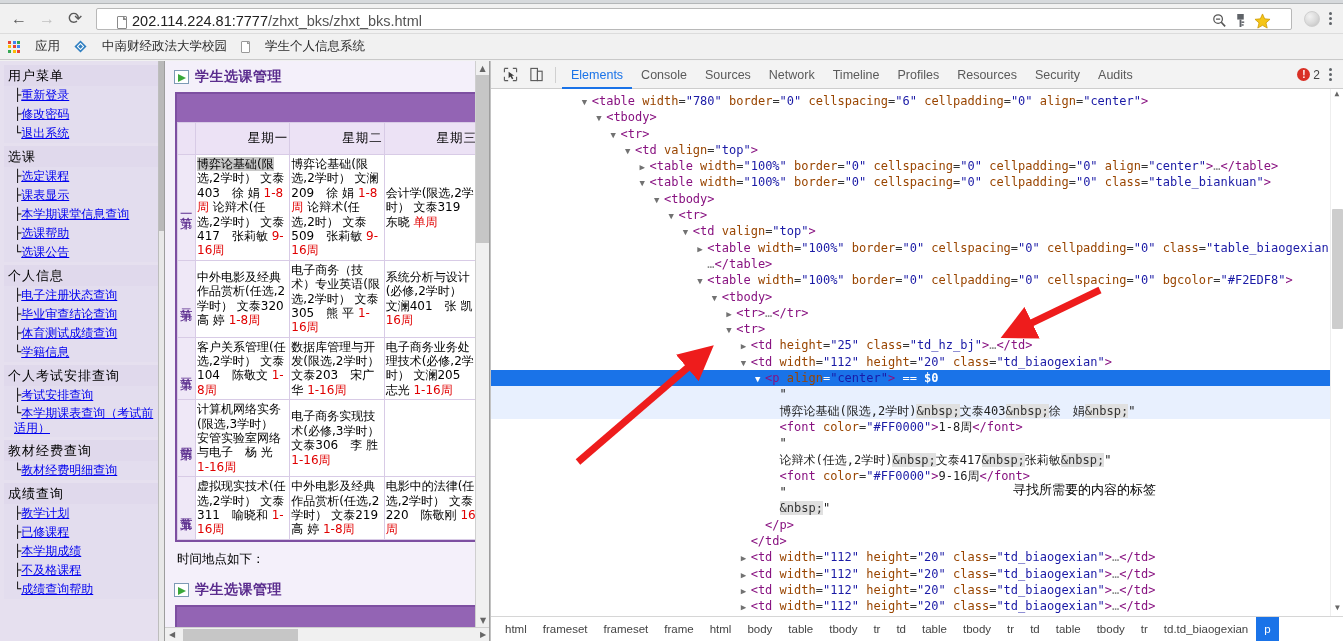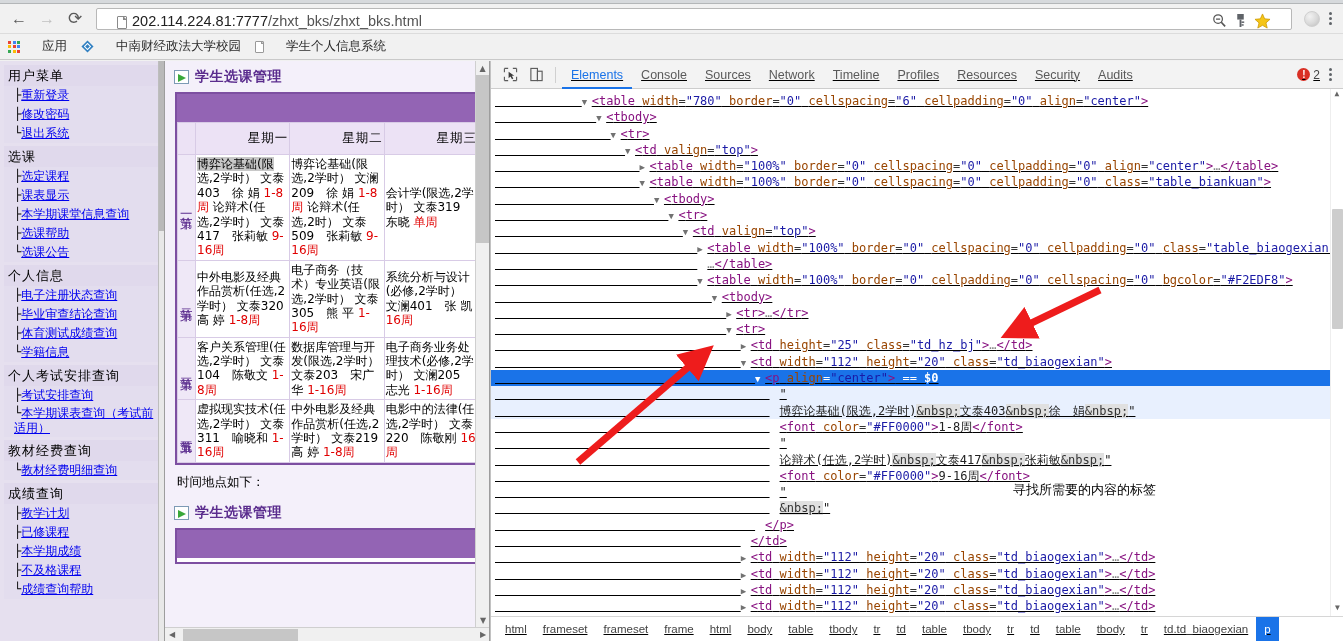--- a/index.html
+++ b/index.html
@@ -46,21 +46,21 @@
   }
   .kebab { display:flex; flex-direction:column; gap:2px; padding:2px 5px; cursor:pointer; }
   .kebab i { width:3px; height:3px; background:#5f6368; border-radius:50%; display:block; }
 
   
   .bookmarks {
     height:26px; background:#f1f1f1; display:flex; align-items:center;
     padding:0 8px; gap:14px; border-bottom:1px solid #c9c9c9;
     font-size:12.5px; color:#2b2b2b;
   }
-  .bm { display:flex; align-items:center; gap:22px; cursor:pointer; white-space:nowrap; }
+  .bm { display:flex; align-items:center; gap:15px; cursor:pointer; white-space:nowrap; }
   .apps-grid { display:grid; grid-template-columns:repeat(3,3px); grid-template-rows:repeat(3,3px); gap:1.5px; }
   .apps-grid i { width:3px; height:3px; display:block; }
   .bm-doc { width:9px; height:12px; border:1px solid #999; background:#fff; position:relative; border-radius:1px;}
   .bm-doc:after{content:"";position:absolute;right:-1px;top:-1px;border-left:3px solid #999;border-top:3px solid transparent;}
 
   
   .viewport { position:absolute; top:61px; left:0; width:1343px; height:580px; display:flex; background:#fff; }
 
   
   .menu-frame {
@@ -138,21 +138,20 @@
     display:flex; align-items:center;
   }
   .cf-hscroll .arr { width:14px; text-align:center; color:#666; font-size:8px; }
   .cf-hscroll .thumb { width:115px; height:12px; background:#c6c6c6; margin-left:4px; }
 
   
   .devtools {
     width:853px; height:580px; background:#a21caf; display:flex; flex-direction:column;
     font-family:"DejaVu Sans Mono","Liberation Mono",monospace; position:relative;
     border-left:1px solid #c2c2c2;
-    text-decoration:underline;
   }
   .dt-toolbar {
     height:28px; background:#f3f3f3; border-bottom:1px solid #cdcdcd;
     display:flex; align-items:center; padding:0 6px; flex:none;
     font-family:"Liberation Sans",sans-serif;
   }
   .dt-tool-ic { width:26px; height:24px; display:flex; align-items:center; justify-content:center; cursor:pointer; }
   .dt-sep { width:1px; height:16px; background:#d0d0d0; margin:0 6px; }
   .dt-tabs { display:flex; align-items:center; height:28px; }
   .dt-tab {
@@ -352,20 +351,26 @@
                 <td class="cell"><span>电子商务（技术）专业英语(限选,2学时） 文泰305　熊 平 </span><span class="wk">1-16周</span></td>
                 <td class="cell"><span>系统分析与设计(必修,2学时） 文澜401　张 凯 </span><span class="wk">16周</span></td>
               </tr>
               <tr>
                 <td class="rowlbl" style="writing-mode: vertical-rl; text-orientation: upright;">第三节</td>
                 <td class="cell"><span>客户关系管理(任选,2学时） 文泰104　陈敬文 </span><span class="wk">1-8周</span></td>
                 <td class="cell"><span>数据库管理与开发(限选,2学时） 文泰203　宋广华 </span><span class="wk">1-16周</span></td>
                 <td class="cell"><span>电子商务业务处理技术(必修,2学时） 文澜205　志光 </span><span class="wk">1-16周</span></td>
               </tr>
               <tr>
+                <td class="rowlbl" style="writing-mode: vertical-rl; text-orientation: upright;">第四节</td>
+                <td class="cell"><span>计算机网络实务(限选,3学时） 安管实验室网络与电子　杨 光 </span><span class="wk">1-16周</span></td>
+                <td class="cell"><span>电子商务实现技术(必修,3学时） 文泰306　李 胜 </span><span class="wk">1-16周</span></td>
+                <td class="cell empty"></td>
+              </tr>
+              <tr>
                 <td class="rowlbl" style="writing-mode: vertical-rl; text-orientation: upright;">第五节</td>
                 <td class="cell"><span>虚拟现实技术(任选,2学时） 文泰311　喻晓和 </span><span class="wk">1-16周</span></td>
                 <td class="cell"><span>中外电影及经典作品赏析(任选,2学时） 文泰219　高 婷 </span><span class="wk">1-8周</span></td>
                 <td class="cell"><span>电影中的法律(任选,2学时） 文泰220　陈敬刚 </span><span class="wk">16周</span></td>
               </tr>
             </tbody>
         </table>
       </div>
 
       <div class="cf-text">

